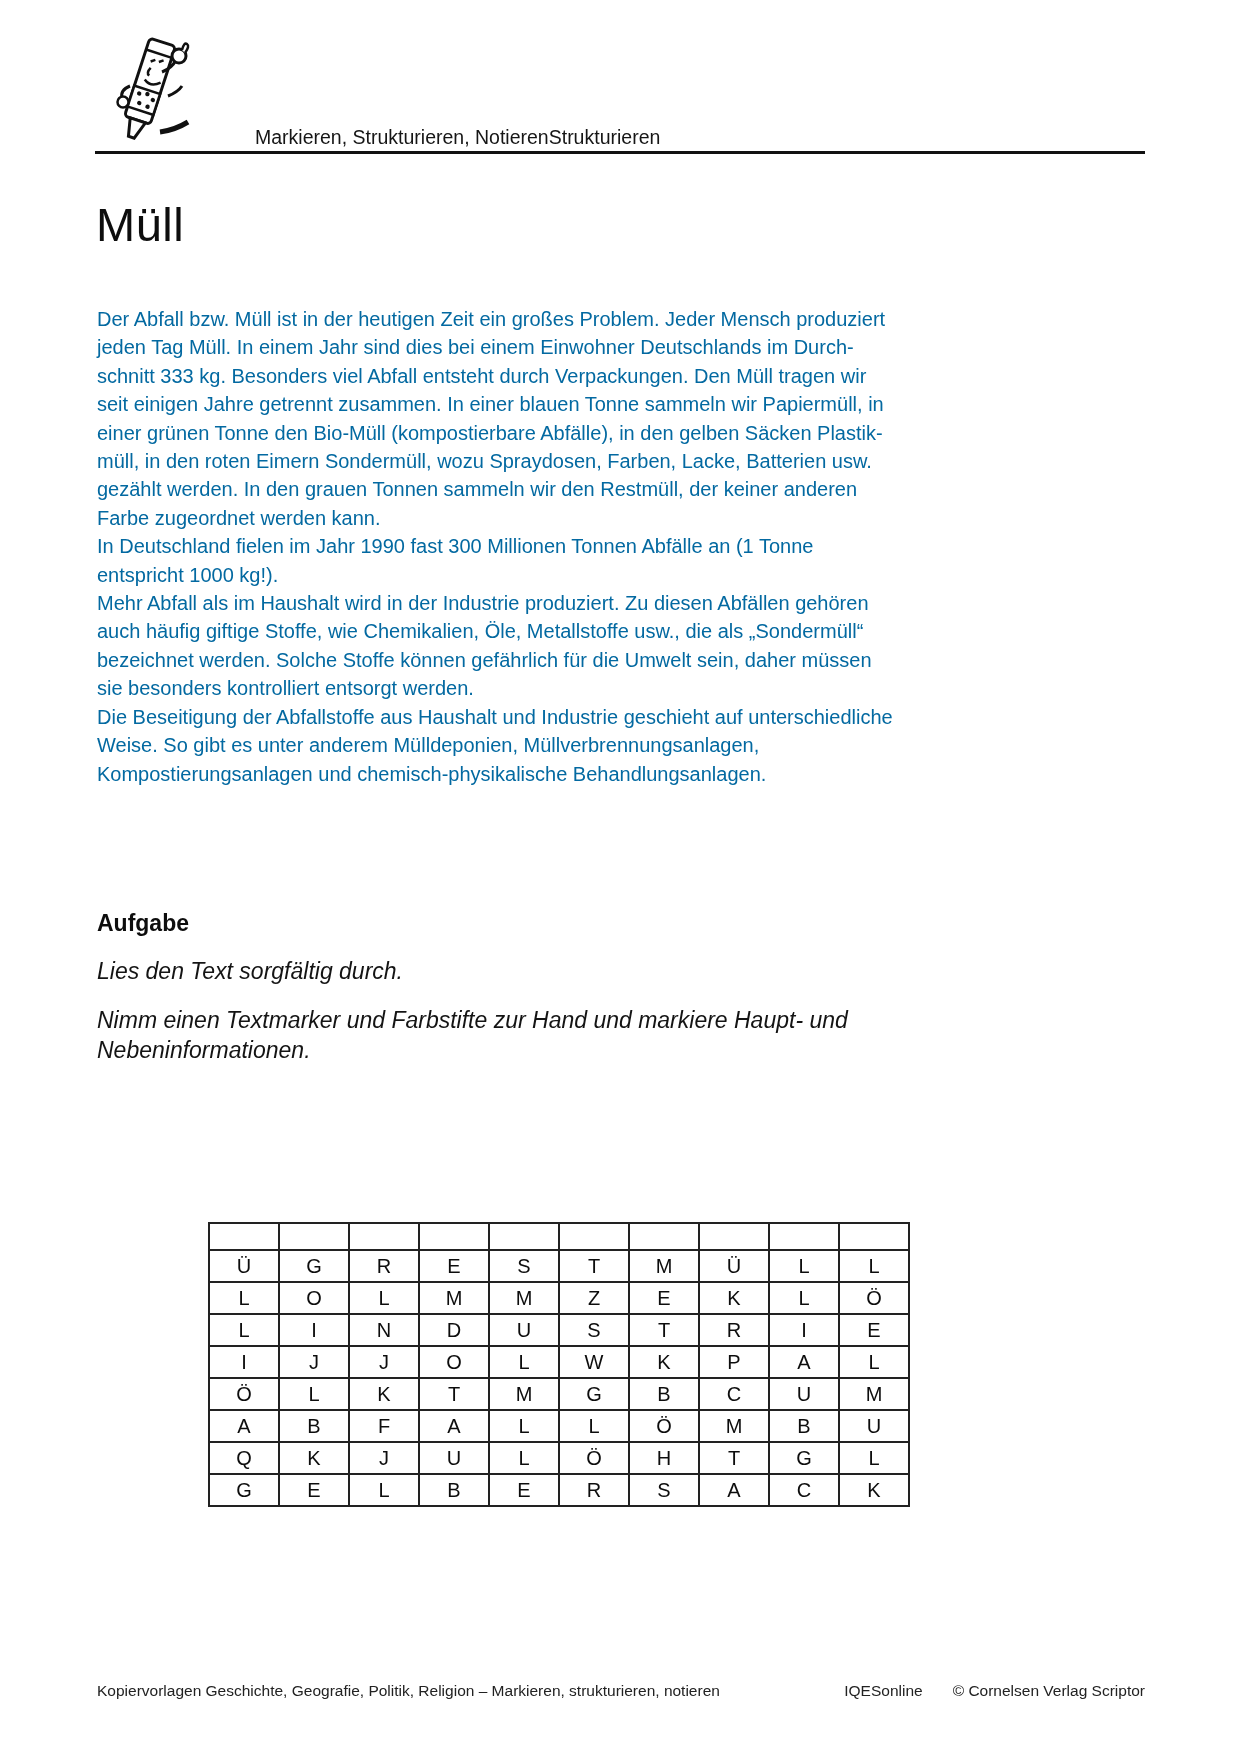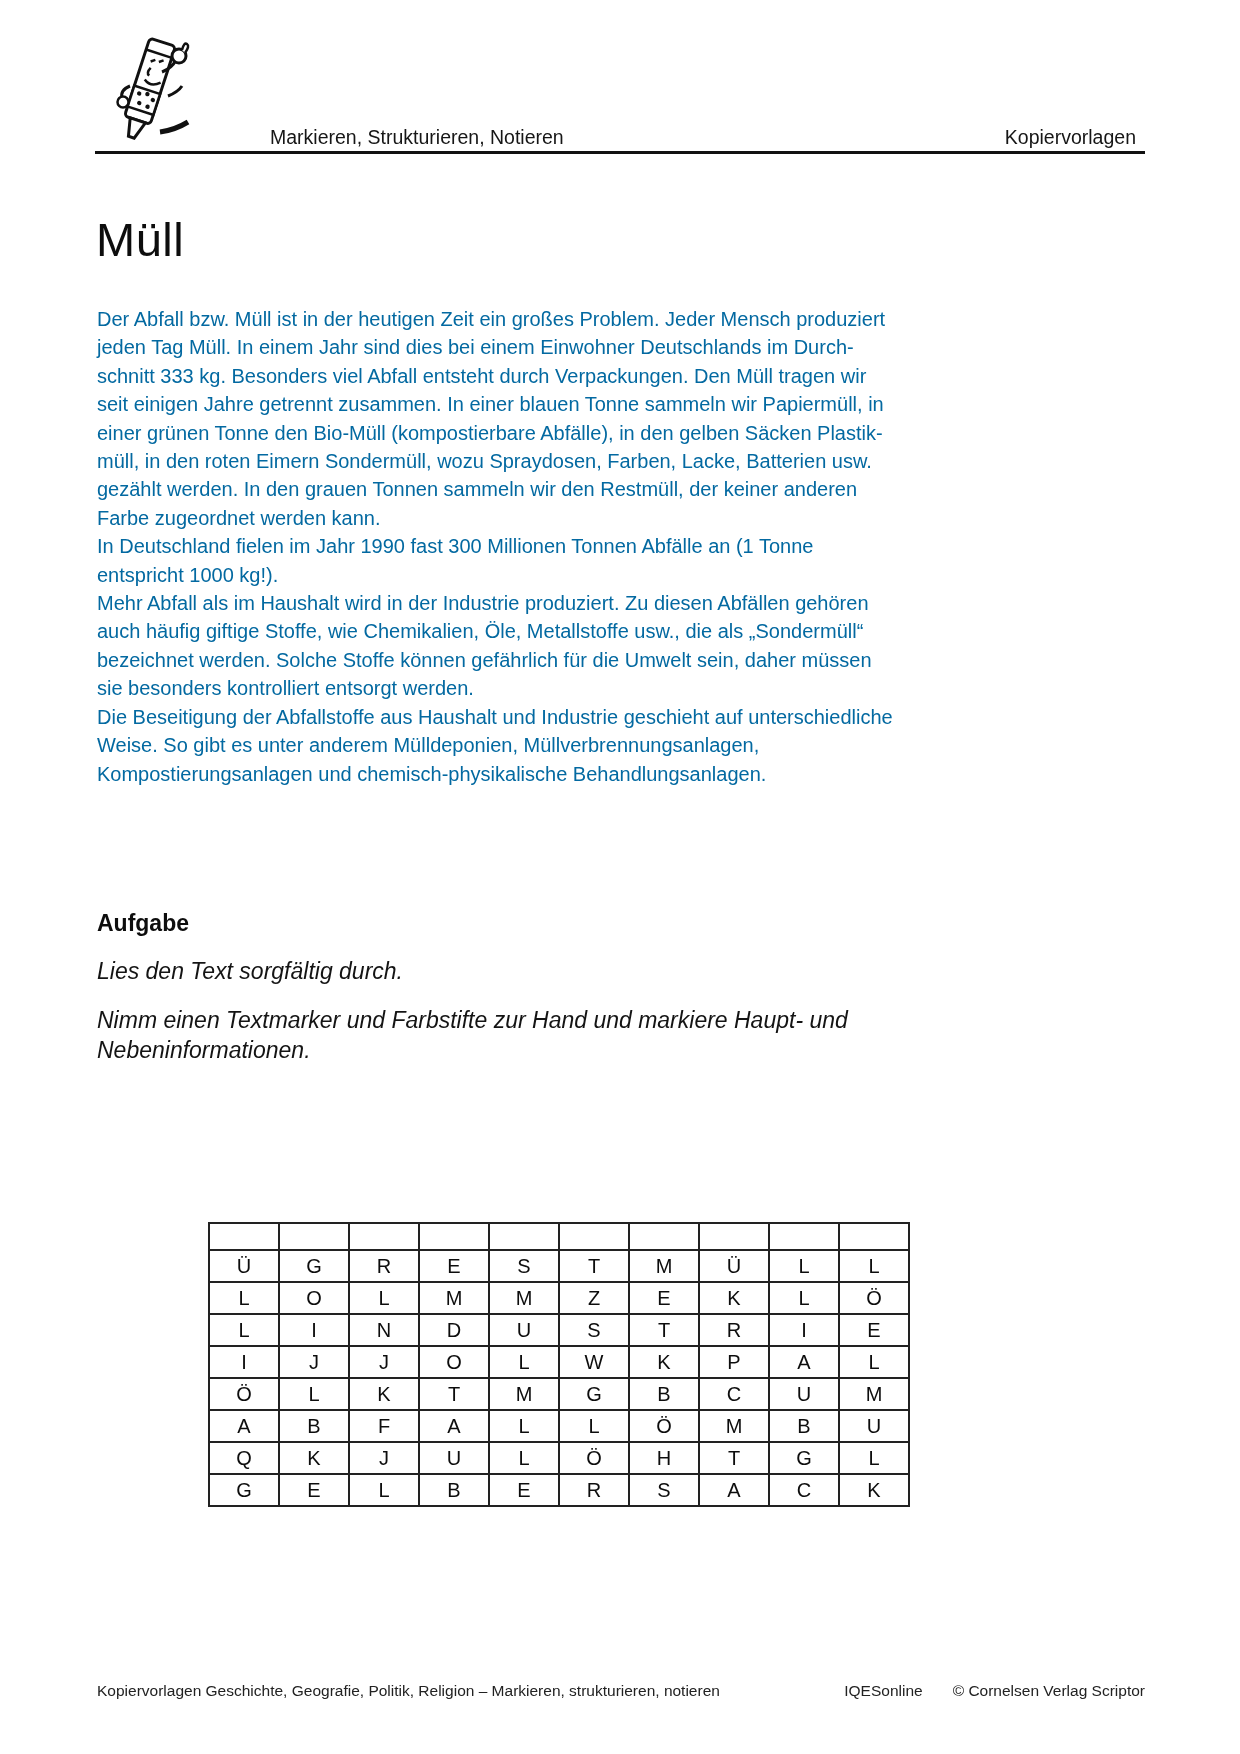--- a/index.html
+++ b/index.html
@@ -9,40 +9,40 @@
     height: 1754px;
     margin: 0 auto;
     background: #ffffff;
     font-family: "Liberation Sans", sans-serif;
     color: #111;
     overflow: hidden;
   }
   .logo { position: absolute; left: 100px; top: 34px; }
   .header-labels {
     position: absolute;
-    left: 270px;
+    left: 255px;
     top: 126px;
     width: 866px;
     display: flex;
-    justify-content: space-between;
+    justify-content: flex-start;
     font-size: 19.5px;
     color: #161616;
   }
   .header-rule {
     position: absolute;
     left: 95px;
     top: 151px;
     width: 1050px;
     height: 3px;
     background: #111;
   }
   .page-title {
     position: absolute;
     left: 96px;
-    top: 212px;
+    top: 197px;
     margin: 0;
     font-size: 47px;
     font-weight: 400;
     letter-spacing: 0.5px;
     color: #0d0d0d;
   }
   .body-text {
     position: absolute;
     left: 97px;
     top: 305px;
@@ -134,21 +134,21 @@
       <path d="M82 16 Q84 8 87 10 Q90 12 85 19" fill="#fff" stroke="#111" stroke-width="2.5"></path>
       <path d="M30 52 Q20 56 22 64" fill="none" stroke="#111" stroke-width="3"></path>
       <circle cx="23" cy="68" r="5.5" fill="#fff" stroke="#111" stroke-width="2.5"></circle>
       <path d="M68 62 Q78 58 82 52" fill="none" stroke="#111" stroke-width="3"></path>
       <path d="M60 98 Q75 96 88 88" fill="none" stroke="#111" stroke-width="5"></path>
     </svg>
   </div>
 
   <div class="header-labels">
     <span>Markieren, Strukturieren, Notieren</span>
-    <span>Kopiervorlagen</span>
+    <span>Strukturieren</span>
   </div>
   <div class="header-rule"></div>
 
   <h1 class="page-title">Müll</h1>
 
   <div class="body-text">Der Abfall bzw. Müll ist in der heutigen Zeit ein großes Problem. Jeder Mensch produziert
 jeden Tag Müll. In einem Jahr sind dies bei einem Einwohner Deutschlands im Durch-
 schnitt 333 kg. Besonders viel Abfall entsteht durch Verpackungen. Den Müll tragen wir
 seit einigen Jahre getrennt zusammen. In einer blauen Tonne sammeln wir Papiermüll, in
 einer grünen Tonne den Bio-Müll (kompostierbare Abfälle), in den gelben Säcken Plastik-

